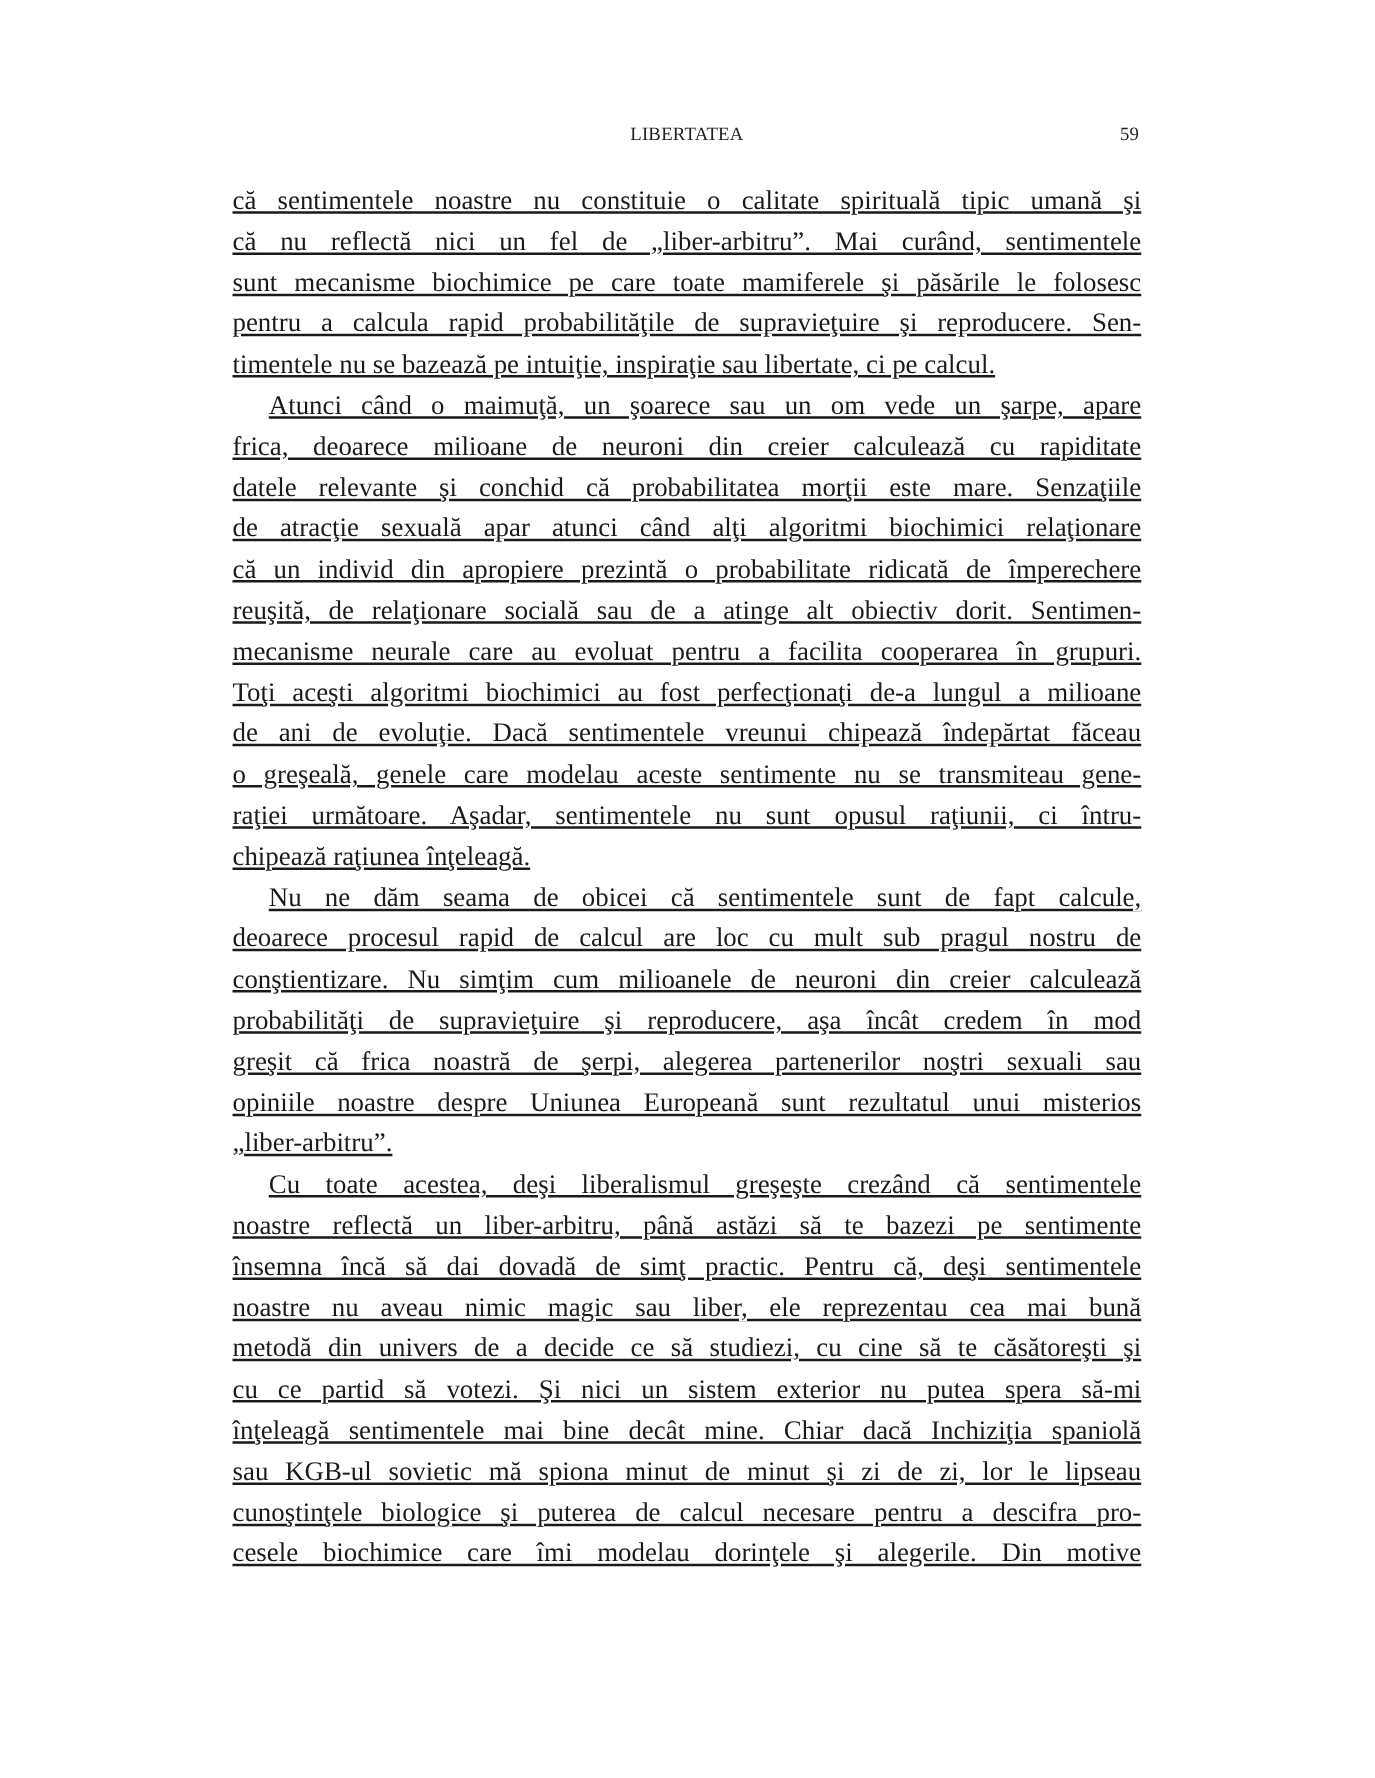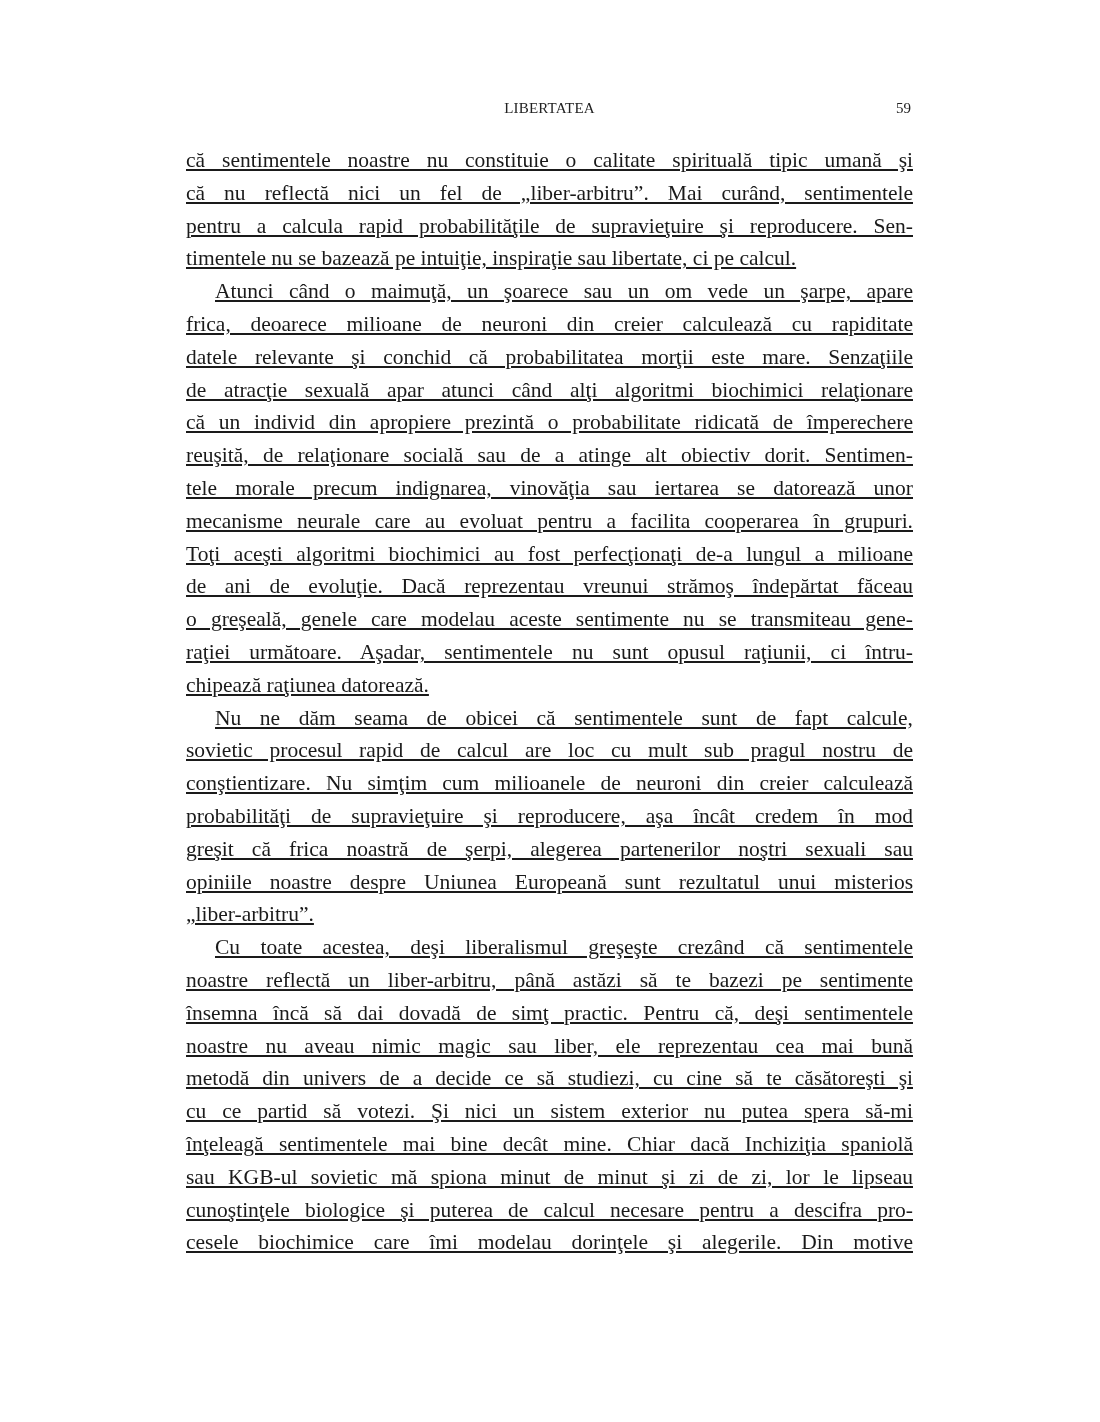--- a/index.html
+++ b/index.html
@@ -36,41 +36,41 @@
 <div class="page">
   <div class="running-head">
     <span class="running-title">LIBERTATEA</span>
     <span class="page-number">59</span>
   </div>
 
   <div class="text-block">
     <div>
       <span class="line">că sentimentele noastre nu constituie o calitate spirituală tipic umană şi</span>
       <span class="line">că nu reflectă nici un fel de „liber-arbitru”. Mai curând, sentimentele</span>
+      <span class="line">sunt mecanisme biochimice pe care toate mamiferele şi păsările le folosesc</span>
       <span class="line">pentru a calcula rapid probabilităţile de supravieţuire şi reproducere. Sen-</span>
       <span class="line last">timentele nu se bazează pe intuiţie, inspiraţie sau libertate, ci pe calcul.</span>
     </div>
     <div>
       <span class="line indent">Atunci când o maimuţă, un şoarece sau un om vede un şarpe, apare</span>
       <span class="line">frica, deoarece milioane de neuroni din creier calculează cu rapiditate</span>
       <span class="line">datele relevante şi conchid că probabilitatea morţii este mare. Senzaţiile</span>
       <span class="line">de atracţie sexuală apar atunci când alţi algoritmi biochimici relaţionare</span>
       <span class="line">că un individ din apropiere prezintă o probabilitate ridicată de împerechere</span>
       <span class="line">reuşită, de relaţionare socială sau de a atinge alt obiectiv dorit. Sentimen-</span>
-      <span class="line">tele morale precum indignarea, vinovăţia sau iertarea se datorează unor</span>
       <span class="line">mecanisme neurale care au evoluat pentru a facilita cooperarea în grupuri.</span>
       <span class="line">Toţi aceşti algoritmi biochimici au fost perfecţionaţi de-a lungul a milioane</span>
-      <span class="line">de ani de evoluţie. Dacă reprezentau vreunui strămoş îndepărtat făceau</span>
+      <span class="line">de ani de evoluţie. Dacă sentimentele vreunui chipează îndepărtat făceau</span>
       <span class="line">o greşeală, genele care modelau aceste sentimente nu se transmiteau gene-</span>
       <span class="line">raţiei următoare. Aşadar, sentimentele nu sunt opusul raţiunii, ci întru-</span>
-      <span class="line last">chipează raţiunea datorează.</span>
+      <span class="line last">chipează raţiunea înţeleagă.</span>
     </div>
     <div>
       <span class="line indent">Nu ne dăm seama de obicei că sentimentele sunt de fapt calcule,</span>
-      <span class="line">sovietic procesul rapid de calcul are loc cu mult sub pragul nostru de</span>
+      <span class="line">deoarece procesul rapid de calcul are loc cu mult sub pragul nostru de</span>
       <span class="line">conştientizare. Nu simţim cum milioanele de neuroni din creier calculează</span>
       <span class="line">probabilităţi de supravieţuire şi reproducere, aşa încât credem în mod</span>
       <span class="line">greşit că frica noastră de şerpi, alegerea partenerilor noştri sexuali sau</span>
       <span class="line">opiniile noastre despre Uniunea Europeană sunt rezultatul unui misterios</span>
       <span class="line last">„liber-arbitru”.</span>
     </div>
     <div>
       <span class="line indent">Cu toate acestea, deşi liberalismul greşeşte crezând că sentimentele</span>
       <span class="line">noastre reflectă un liber-arbitru, până astăzi să te bazezi pe sentimente</span>
       <span class="line">însemna încă să dai dovadă de simţ practic. Pentru că, deşi sentimentele</span>

